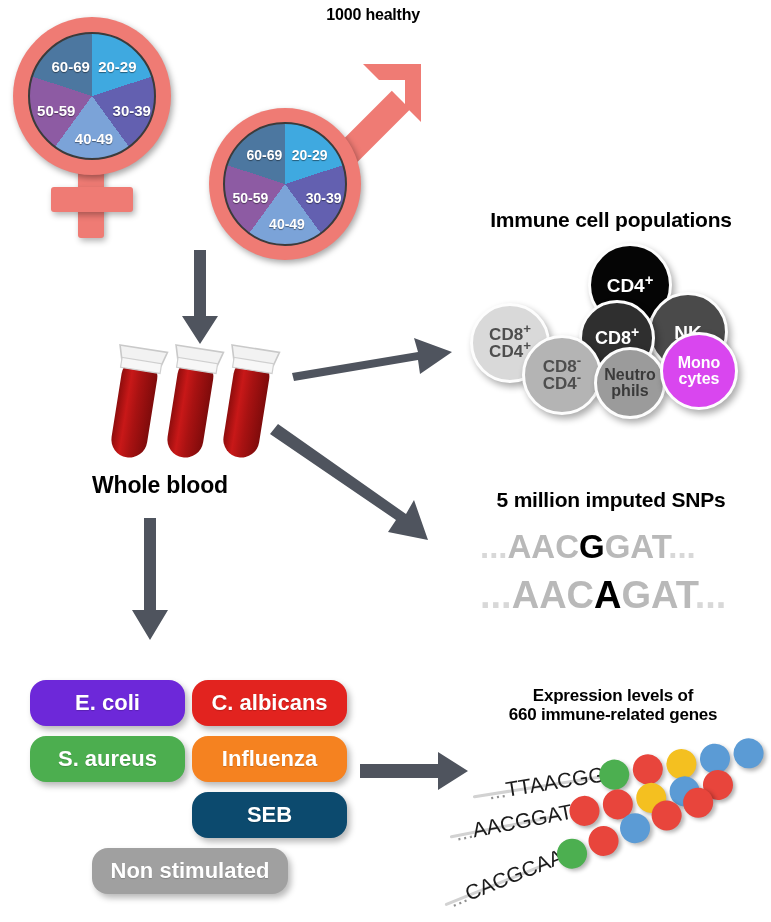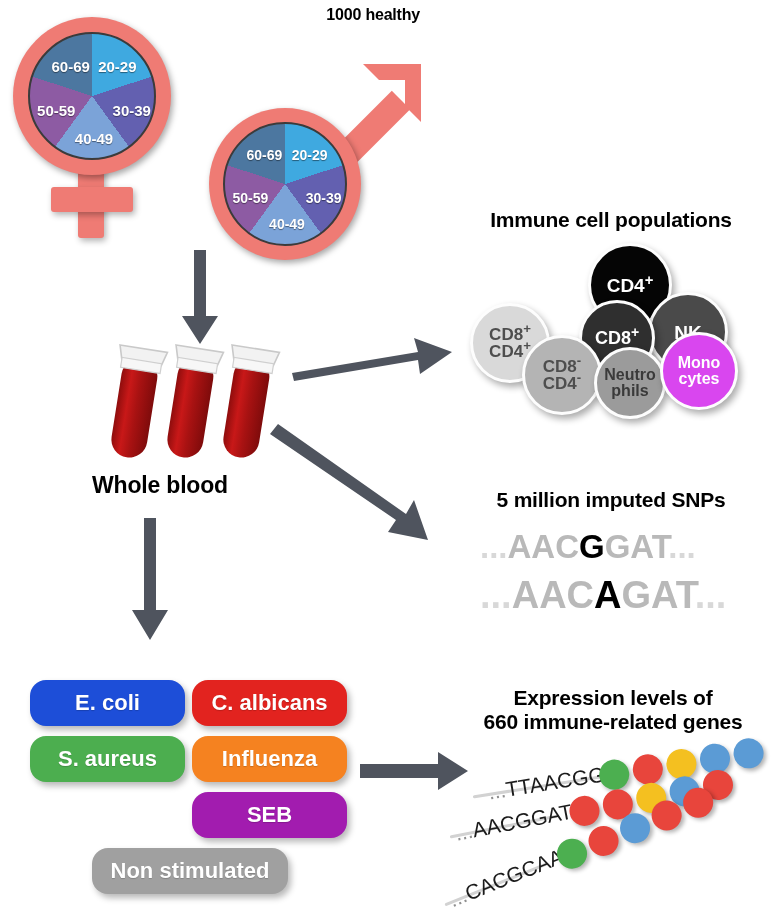--- a/index.html
+++ b/index.html
@@ -215,38 +215,38 @@
 <div class="abs" style="left:480px;top:528px;width:260px;height:90px;">
   <div class="snp-row" style="left:0;top:0;font-size:33px;">
     <i style="color:#d8d8d8;">...</i><i style="color:#b9b9b9;">AAC</i><i style="color:#000;">G</i><i style="color:#b9b9b9;">GAT</i><i style="color:#d8d8d8;">...</i>
   </div>
   <div class="snp-row" style="left:0;top:46px;font-size:38px;">
     <i style="color:#d8d8d8;">...</i><i style="color:#b9b9b9;">AAC</i><i style="color:#000;">A</i><i style="color:#b9b9b9;">GAT</i><i style="color:#d8d8d8;">...</i>
   </div>
 </div>
 
 <div class="abs" style="left:30px;top:680px;width:320px;height:215px;">
-  <div class="pill" style="left:0px;top:0px;width:155px;height:46px;background:#1d4ed8;font-size:22px;">E. coli</div>
+  <div class="pill" style="left:0px;top:0px;width:155px;height:46px;background:#6d28d9;font-size:22px;">E. coli</div>
   <div class="pill" style="left:162px;top:0px;width:155px;height:46px;background:#e2231f;font-size:22px;">C. albicans</div>
 
   <div class="pill" style="left:0px;top:56px;width:155px;height:46px;background:#4cae4f;font-size:22px;">S. aureus</div>
   <div class="pill" style="left:162px;top:56px;width:155px;height:46px;background:#f58220;font-size:22px;">Influenza</div>
 
-  <div class="pill" style="left:162px;top:112px;width:155px;height:46px;background:#a21caf;font-size:22px;">SEB</div>
+  <div class="pill" style="left:162px;top:112px;width:155px;height:46px;background:#0c4a6e;font-size:22px;">SEB</div>
 
   <div class="pill" style="left:62px;top:168px;width:196px;height:46px;background:#a0a0a0;font-size:22px;">Non stimulated</div>
 </div>
 
 <div class="abs arrow" style="left:360px;top:752px;">
   <svg width="110" height="38" viewBox="0 0 110 38">
     <path d="M0 12 L78 12 L78 0 L108 19 L78 38 L78 26 L0 26 Z" fill="#4f545e"></path>
   </svg>
 </div>
 
-<div class="abs hdr" style="left:458px;top:686px;width:310px;font-size:21px;">
+<div class="abs hdr" style="left:458px;top:686px;width:310px;font-size:17px;">
   <div>Expression levels of</div>
   <div>660 immune-related genes</div>
 </div>
 
 <div class="abs" style="left:455px;top:740px;width:316px;height:175px;">
 
   <div class="strand" style="left:18px;top:42px;width:290px;height:30px;transform:rotate(-9deg);">
     <div class="bar" style="width:130px;"></div>
     <div class="letters" style="left:16px;"><span class="dim">...</span>TTAACGG</div>
     <div class="bead" style="left:128px;width:30px;height:30px;background:#4caf50;"></div>

